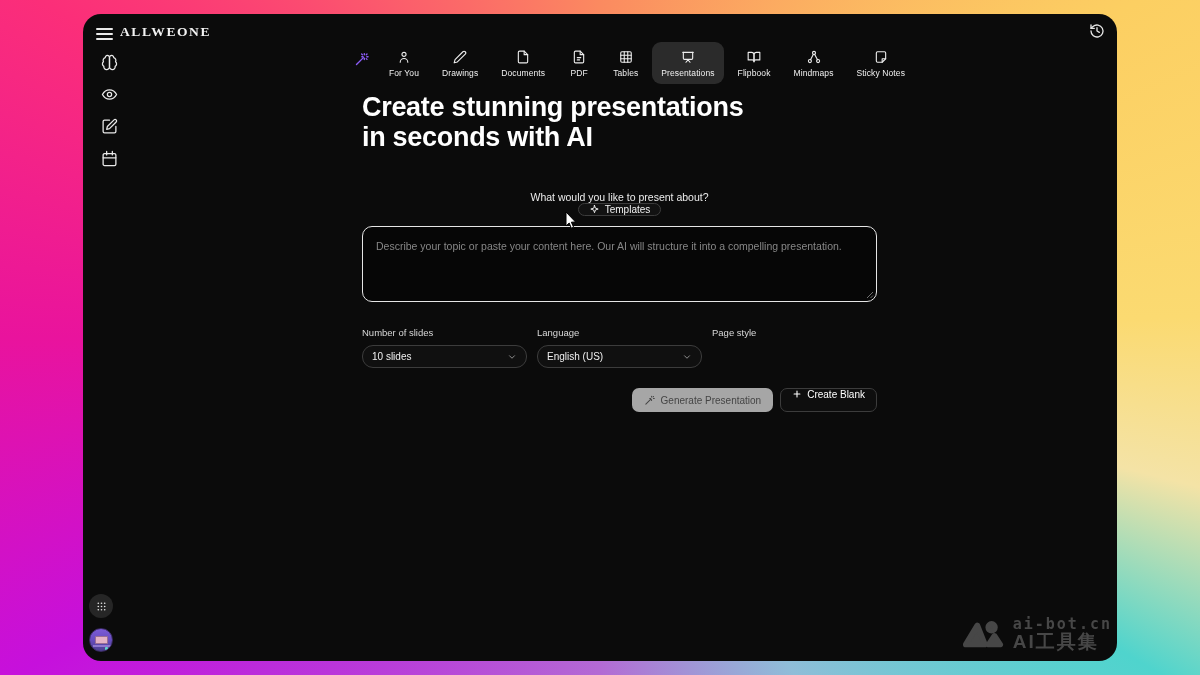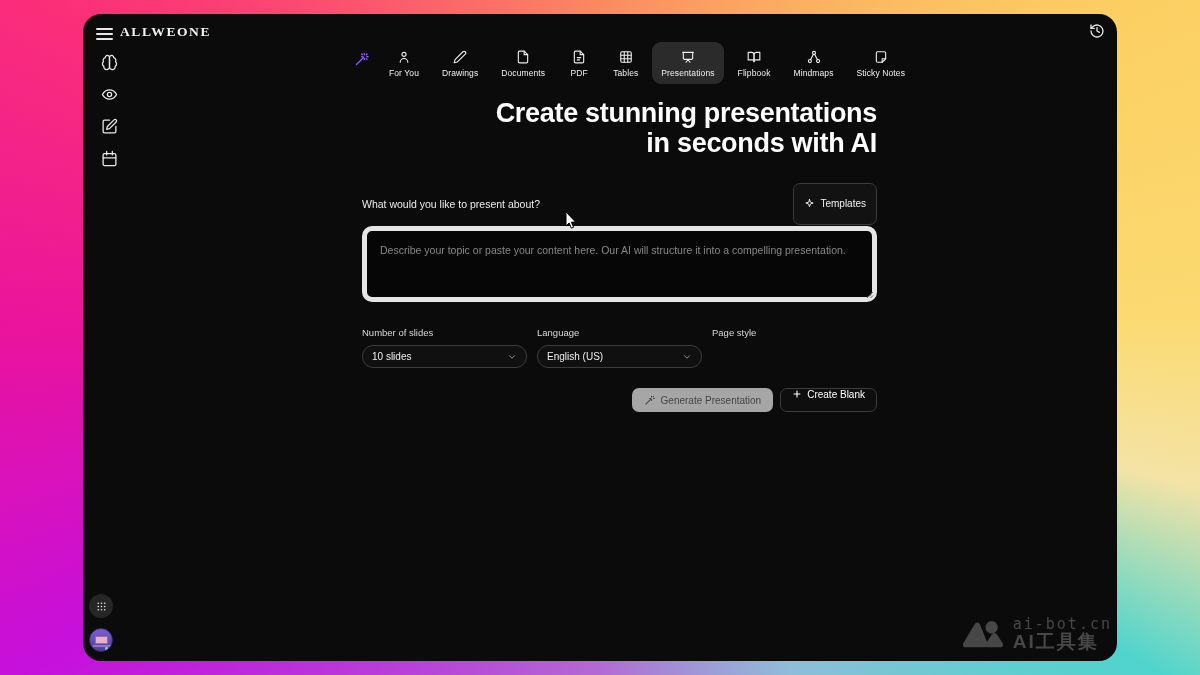--- a/index.html
+++ b/index.html
@@ -67,38 +67,38 @@
     display:flex; flex-direction:column; align-items:center; gap:4px;
     padding:8px 9px 6px; border-radius:9px; cursor:pointer; color:#ededed;
     min-width:40px;
   }
   .tab .t-label{ font-size:8.5px; letter-spacing:0.1px; white-space:nowrap; color:#f0f0f0; }
   .tab.active{ background:#2b2b2b; }
   .tab.wand-tab{ color:#8b5cf6; min-width:24px; padding:10px 6px; }
 
   
   .hero{
-    position:absolute; left:279px; top:84px; width:515px; text-align:right;
+    position:absolute; left:279px; top:78px; width:515px; text-align:left;
     color:#ffffff; font-weight:bold; font-size:27px; line-height:30px; letter-spacing:-0.3px;
   }
 
   
   .form{ position:absolute; left:279px; top:177px; width:515px; }
 
-  .prompt-row{ display:flex; justify-content:space-between; align-items:center; height:25px; }
+  .prompt-row{ display:flex; justify-content:space-between; align-items:center; height:25px;flex-direction:column; }
   .prompt-label{ font-size:10.5px; color:#ececec; }
   .templates-btn{
     display:flex; align-items:center; gap:5px; height:42px; padding:0 10px;
     border:1px solid #3c3c3c; border-radius:7px; background:#121212;
     font-size:10px; color:#f2f2f2; cursor:pointer;
   }
 
   .textarea-wrap{ position:relative; margin-top:10px; }
   textarea{
-    width:100%; height:76px; background:#060606; border:5px solid #e5e5e5; border-radius:10px;
+    width:100%; height:76px; background:#060606; border:1px solid #e5e5e5; border-radius:10px;
     padding:11px 13px; color:#dddddd; font-size:10.5px; line-height:1.65;
     font-family:"Liberation Sans", sans-serif; resize:none; outline:none; display:block;
   }
   textarea::placeholder{ color:#878787; }
   .resize-handle{ position:absolute; right:3px; bottom:3px; color:#6f6f6f; }
 
   .fields-row{ display:flex; gap:10px; margin-top:25px; }
   .field{ flex:1; }
   .field-label{ font-size:9.5px; color:#d8d8d8; margin-bottom:7px; }
   .select{
@@ -122,21 +122,21 @@
   }
 
   
   .mouse-cursor{ position:absolute; left:565px; top:212px; z-index:40; }
 
   .watermark{
     position:absolute; right:88px; bottom:22px; z-index:30;
     display:flex; align-items:center; gap:9px; color:#474747;
   }
   .wm-text{ display:flex; flex-direction:column; line-height:1.1; }
-  .wm-line1{ font-family:"DejaVu Sans Mono", monospace; font-weight:normal; font-size:15px; letter-spacing:2px; }
+  .wm-line1{ font-family:"DejaVu Sans Mono", monospace; font-weight:bold; font-size:15px; letter-spacing:2px; }
   .wm-line2{ font-weight:bold; font-size:19px; letter-spacing:2px; }
 
   svg{ display:block; }
 </style>
 </head>
 <body>
 
 <div class="stage">
 
   <div class="window">

